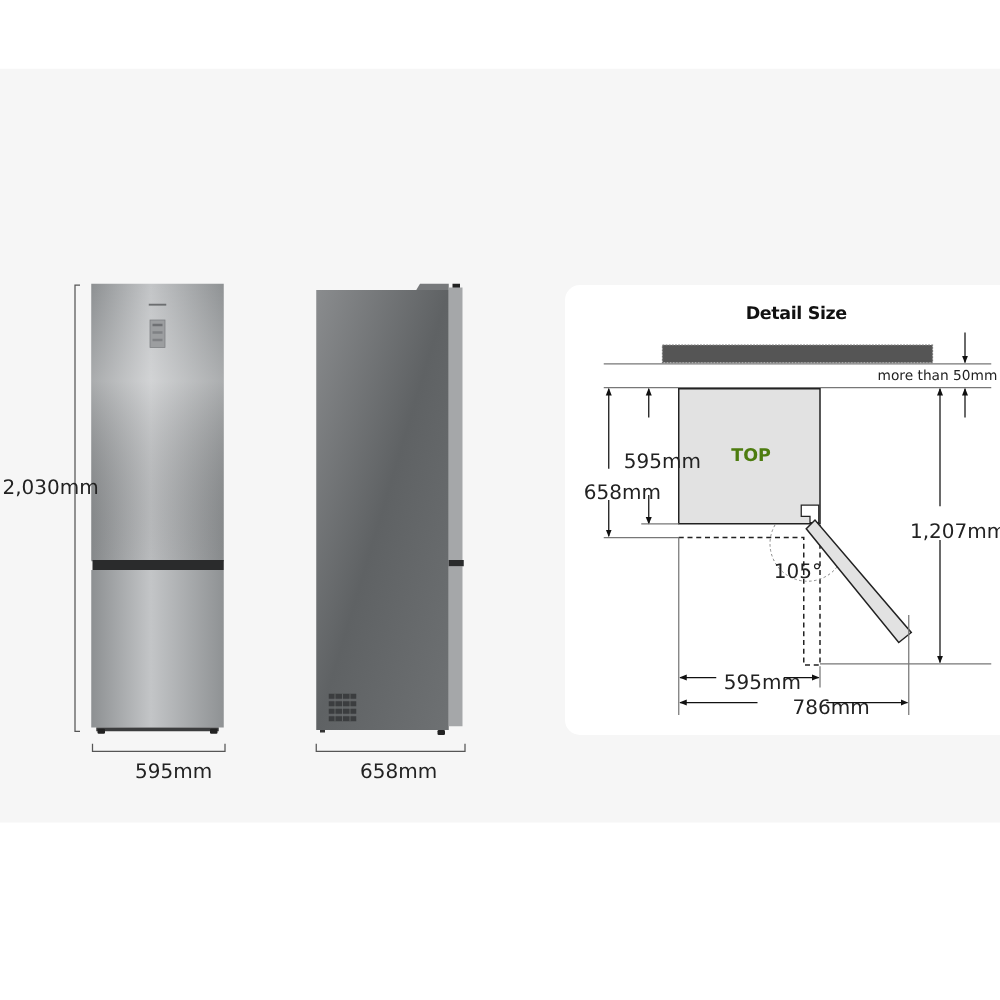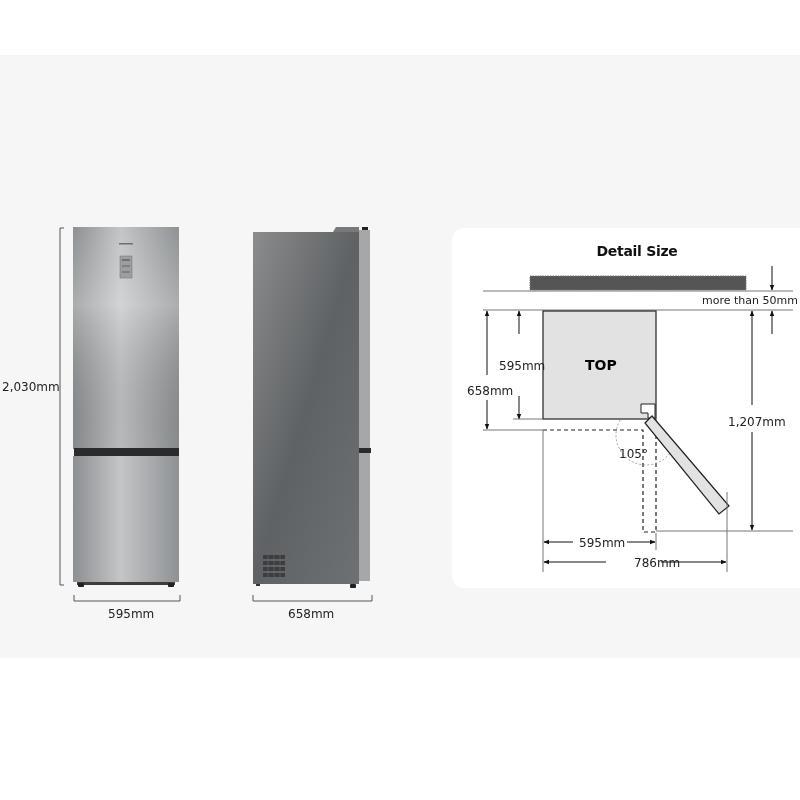--- a/index.html
+++ b/index.html
@@ -10,21 +10,21 @@
     color: #222;
   }
   .band {
     position: absolute; left: 0; top: 55px; width: 800px; height: 603px;
     background: #f6f6f6;
   }
   .card {
     position: absolute; left: 452px; top: 228px; width: 360px; height: 360px;
     background: #ffffff; border-radius: 12px;
   }
-  .lbl { position: absolute; font-size: 12px; color: #222; white-space: nowrap; }
+  .lbl { position: absolute; font-size: 16px; color: #222; white-space: nowrap; }
   svg { position: absolute; left: 0; top: 0; }
   .title {
     position: absolute; left: 452px; width: 370px; top: 243px;
     text-align: center; font-size: 14px; font-weight: bold; color: #111;
     letter-spacing: -0.3px;
   }
 </style>
 </head>
 <body>
 
@@ -153,19 +153,19 @@
   <line x1="727" y1="492" x2="727" y2="572" stroke="#777" stroke-width="1"></line>
 
   <line x1="573" y1="542" x2="544" y2="542" stroke="#111" stroke-width="1" marker-end="url(#arr)"></line>
   <line x1="627" y1="542" x2="655" y2="542" stroke="#111" stroke-width="1" marker-end="url(#arr)"></line>
 
   <line x1="606" y1="562" x2="544" y2="562" stroke="#111" stroke-width="1" marker-end="url(#arr)"></line>
   <line x1="661" y1="562" x2="726" y2="562" stroke="#111" stroke-width="1" marker-end="url(#arr)"></line>
 </svg>
 
 <div class="lbl" style="left:702px; top:294px; font-size:11px;">more than 50mm</div>
-<div class="lbl" style="left:585px; top:357px; font-size:14px; font-weight:bold; color:#000000;">TOP</div>
+<div class="lbl" style="left:585px; top:357px; font-size:14px; font-weight:bold; color:#4d7c0f;">TOP</div>
 <div class="lbl" style="left:499px; top:359px;">595mm</div>
 <div class="lbl" style="left:467px; top:384px;">658mm</div>
 <div class="lbl" style="left:728px; top:415px;text-align:right;">1,207mm</div>
 <div class="lbl" style="left:619px; top:447px;">105°</div>
 <div class="lbl" style="left:579px; top:536px;">595mm</div>
 <div class="lbl" style="left:634px; top:556px;">786mm</div>
 
 </body></html>

